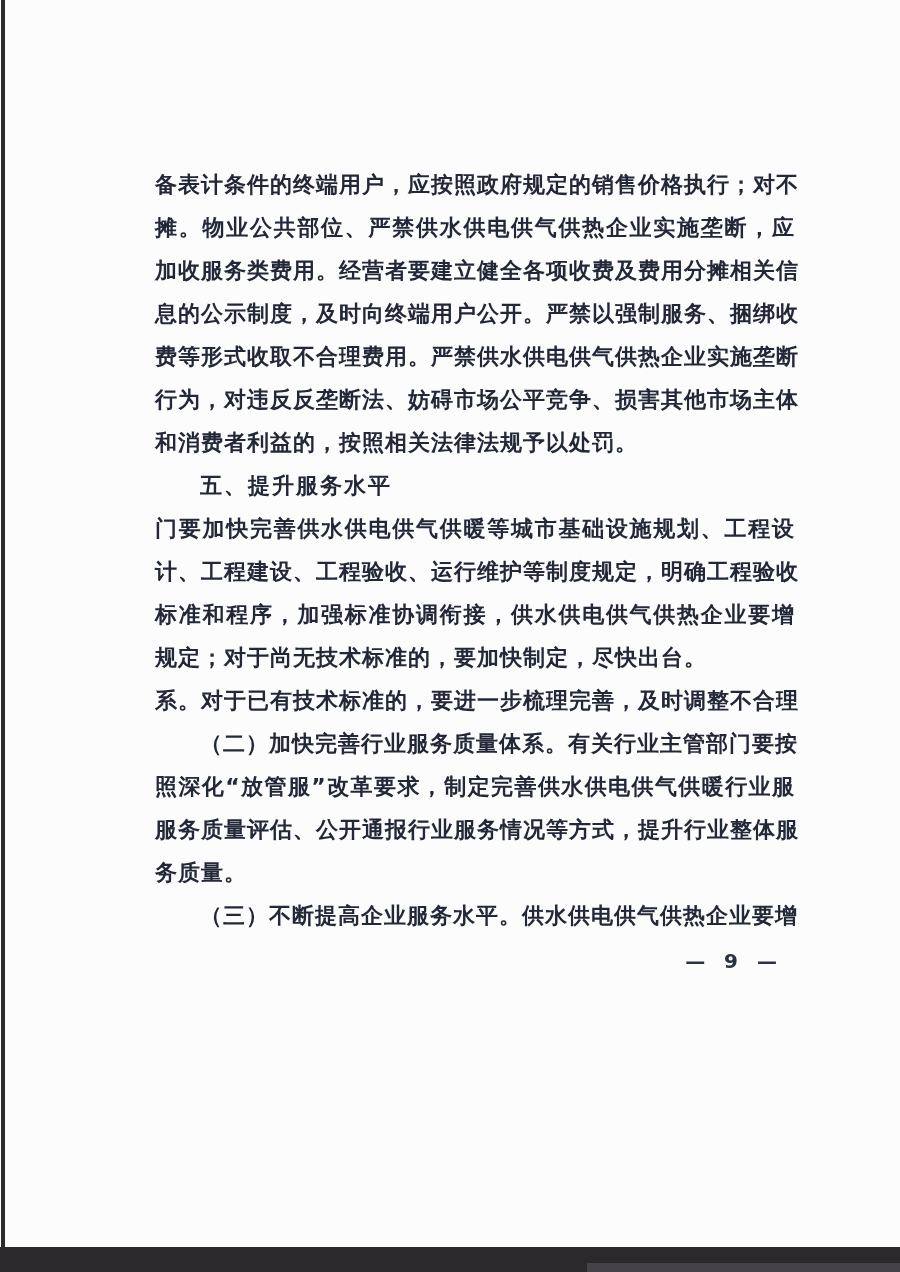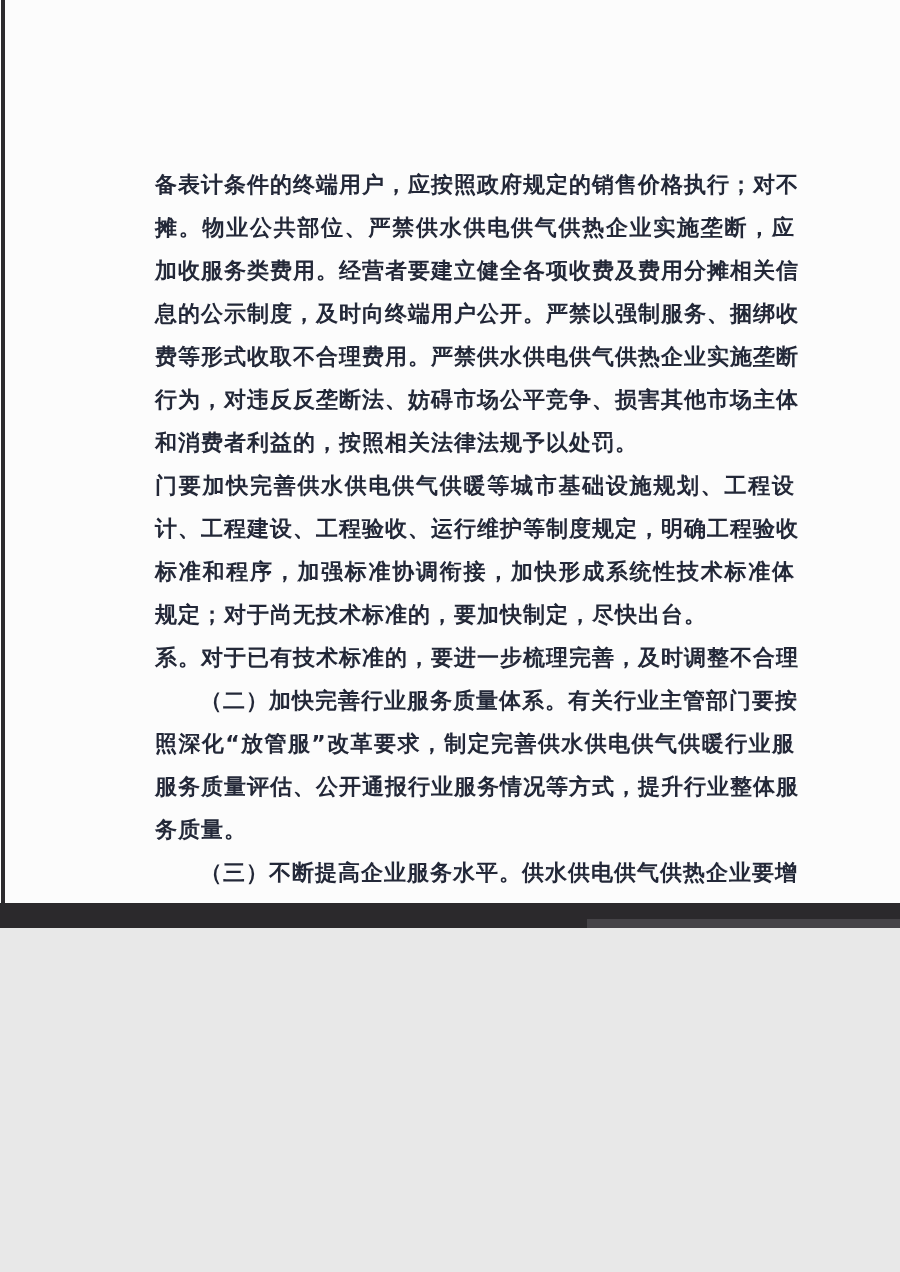--- a/index.html
+++ b/index.html
@@ -3,21 +3,21 @@
 <meta charset="utf-8">
 <style>
   html, body {
     margin: 0;
     padding: 0;
     background: #e8e8e8;
   }
   .page {
     position: relative;
     width: 900px;
-    height: 928px;
+    height: 1272px;
     background: #fcfcfc;
     overflow: hidden;
     font-family: "DejaVu Sans", sans-serif;
     color: #232838;
   }
   .scan-left-border {
     position: absolute;
     left: 1px;
     top: 0;
     width: 4px;
@@ -90,24 +90,25 @@
   <div class="content">
 
     <div class="text-line">备表计条件的终端用户，应按照政府规定的销售价格执行；对不</div>
     <div class="text-line">摊。物业公共部位、严禁供水供电供气供热企业实施垄断，应</div>
     <div class="text-line">加收服务类费用。经营者要建立健全各项收费及费用分摊相关信</div>
     <div class="text-line">息的公示制度，及时向终端用户公开。严禁以强制服务、捆绑收</div>
     <div class="text-line">费等形式收取不合理费用。严禁供水供电供气供热企业实施垄断</div>
     <div class="text-line">行为，对违反反垄断法、妨碍市场公平竞争、损害其他市场主体</div>
     <div class="text-line end">和消费者利益的，按照相关法律法规予以处罚。</div>
 
+    <div class="section-heading">五、提升服务水平</div>
 
     <div class="text-line">门要加快完善供水供电供气供暖等城市基础设施规划、工程设</div>
     <div class="text-line">计、工程建设、工程验收、运行维护等制度规定，明确工程验收</div>
-    <div class="text-line">标准和程序，加强标准协调衔接，加快形成系统性技术标准体</div>
+    <div class="text-line">标准和程序，加强标准协调衔接，供水供电供气供热企业要增</div>
     <div class="text-line end">规定；对于尚无技术标准的，要加快制定，尽快出台。</div>
     <div class="text-line">系。对于已有技术标准的，要进一步梳理完善，及时调整不合理</div>
 
     <div class="text-line indent">（二）加快完善行业服务质量体系。有关行业主管部门要按</div>
     <div class="text-line">照深化“放管服”改革要求，制定完善供水供电供气供暖行业服</div>
     <div class="text-line">服务质量评估、公开通报行业服务情况等方式，提升行业整体服</div>
     <div class="text-line end">务质量。</div>
 
     <div class="text-line indent end">（三）不断提高企业服务水平。供水供电供气供热企业要增</div>
 

